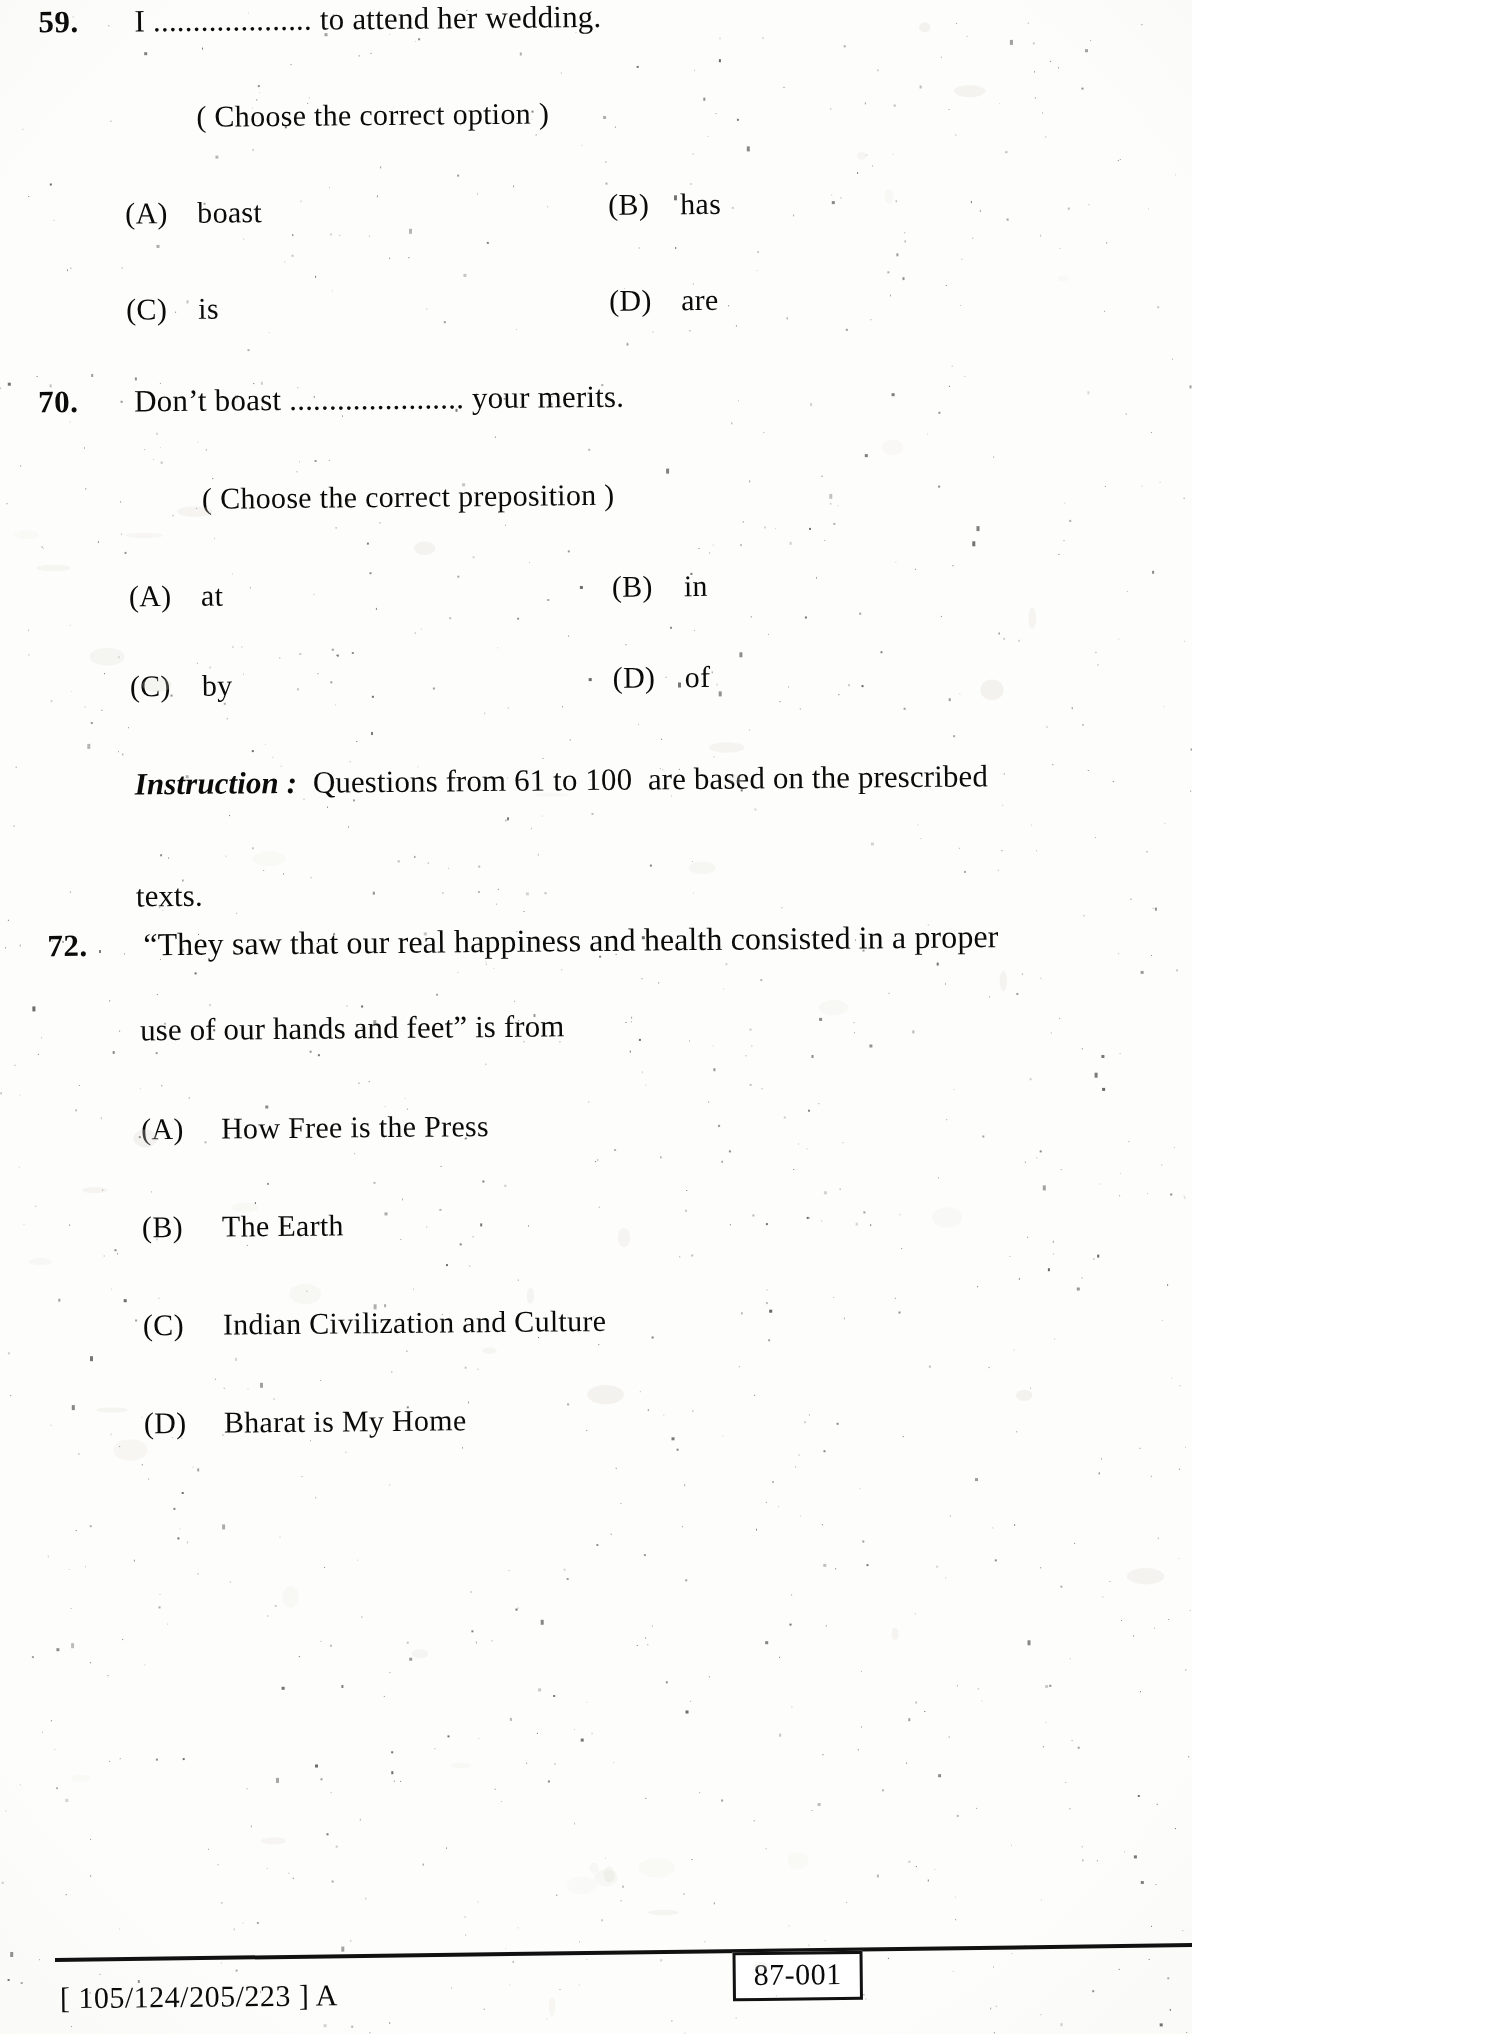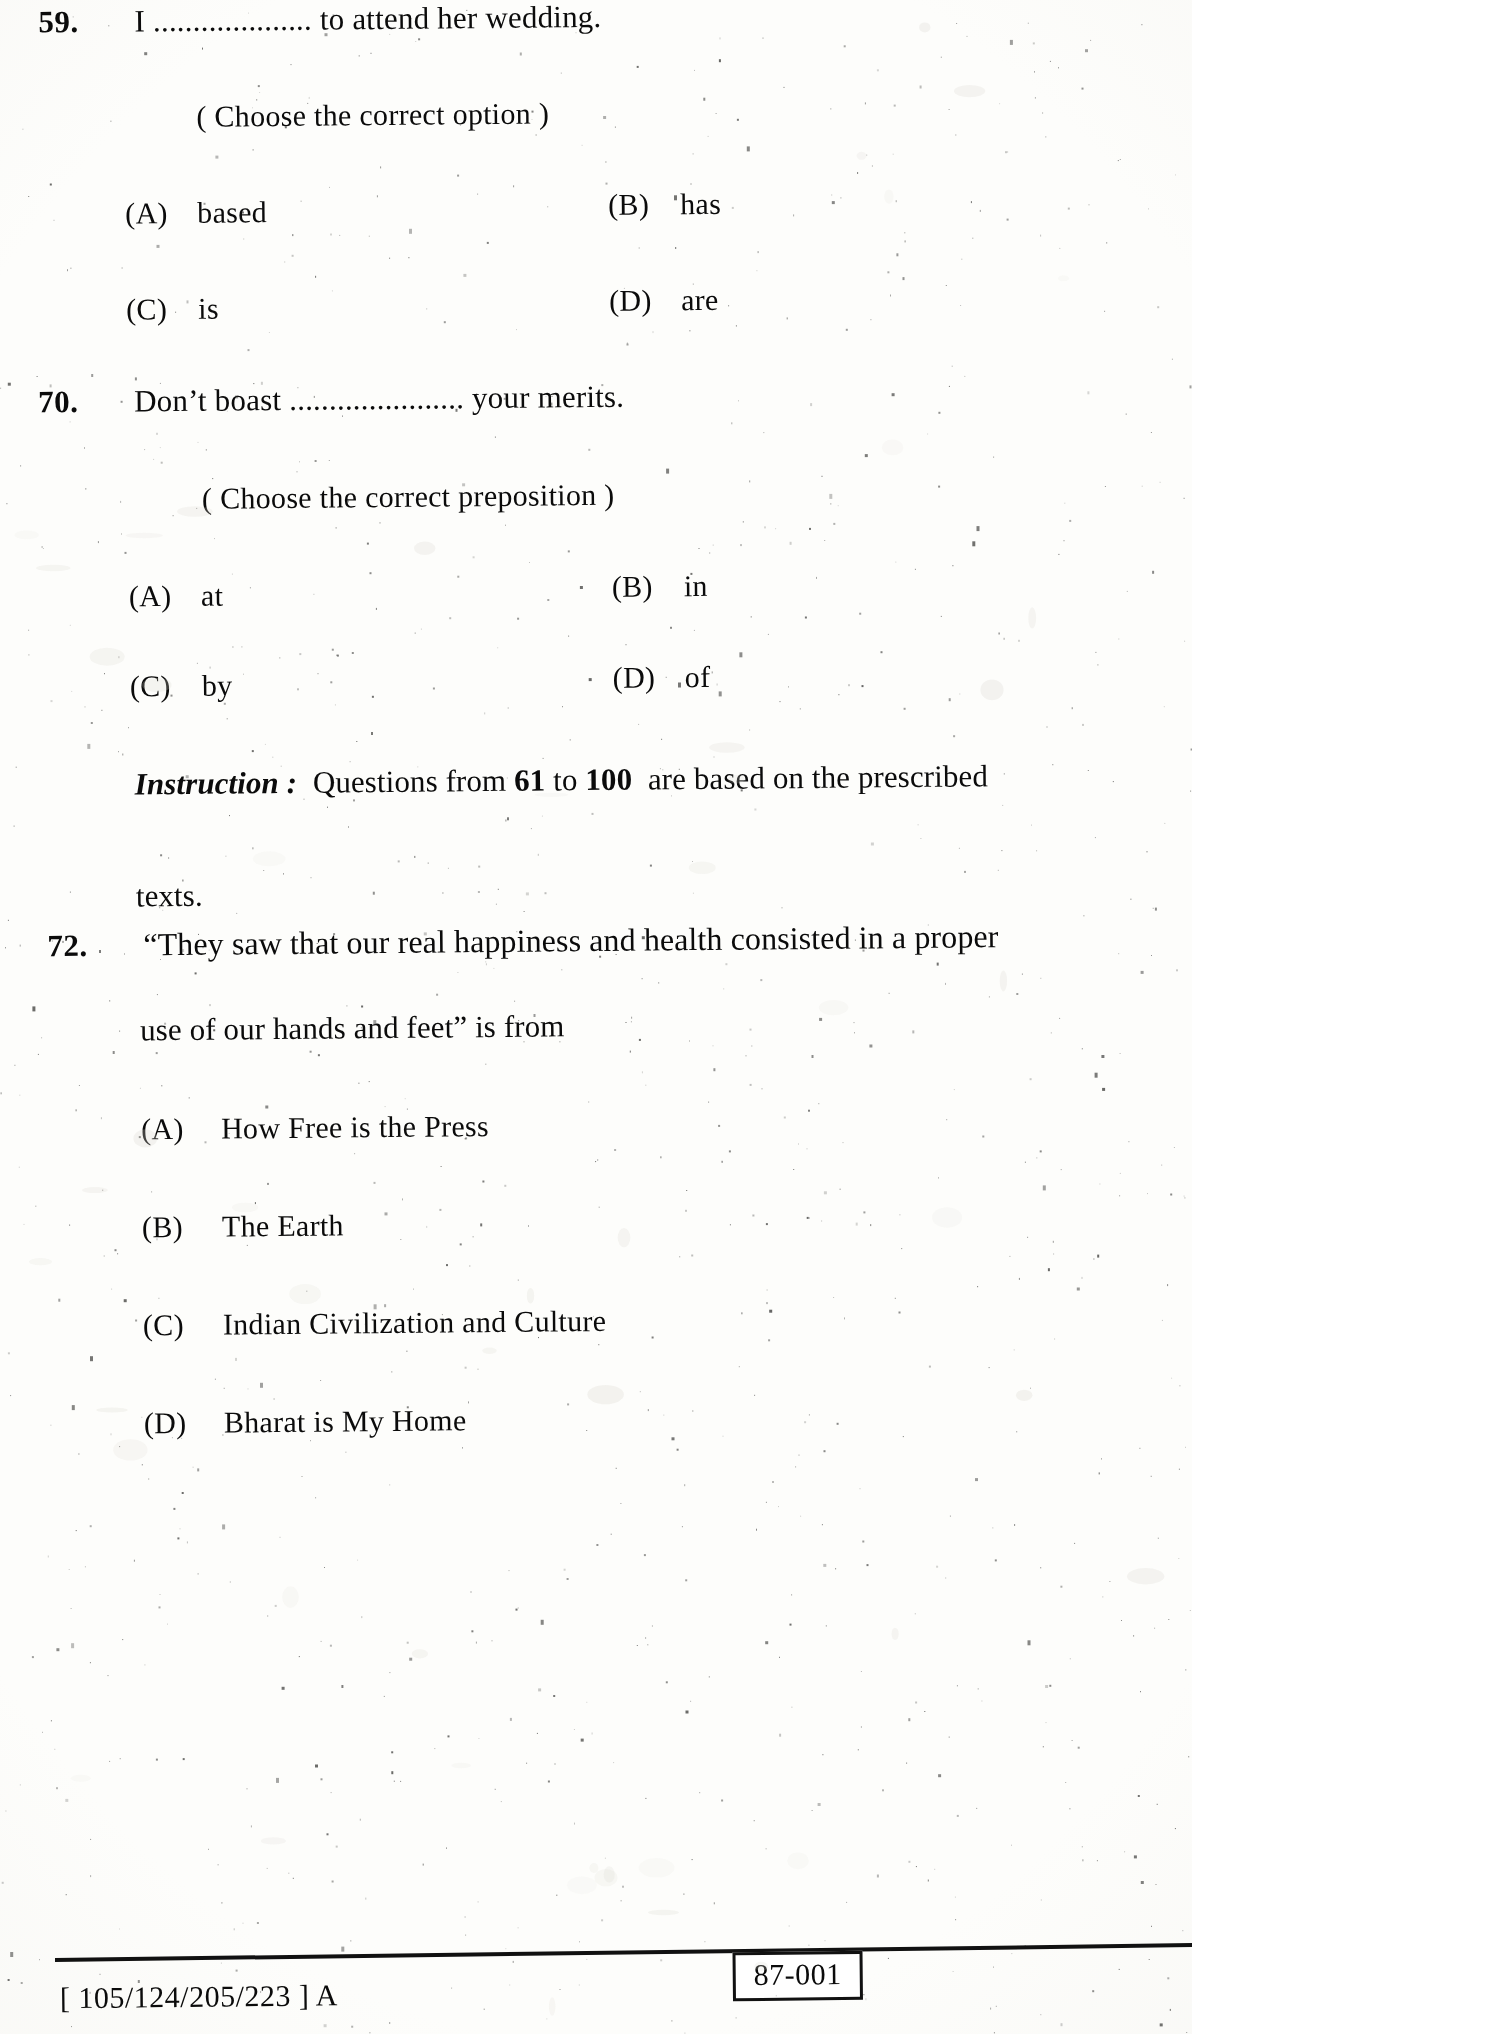--- a/index.html
+++ b/index.html
@@ -104,21 +104,21 @@
     position: absolute;
     font-size: 31px;
     letter-spacing: 0.1px;
     white-space: nowrap;
   }
   .instr-label {
     font-weight: 700;
     font-style: italic;
   }
   .bold {
-    font-weight: 700;
+    font-weight: 400;
   }
 
   
   #footer-rule {
     position: absolute;
     left: 55px;
     top: 1958px;
     width: 1420px;
     height: 4px;
     background: #111;
@@ -170,21 +170,21 @@
 
     <div class="row" style="left:48px; top:-2px;">
       <span class="qnum">59.</span>
       <span class="qtext">I .................... to attend her wedding.</span>
     </div>
 
     <div class="subinstr" style="left:205px; top:96px;">( Choose the correct option )</div>
 
     <div class="opt" style="left:133px; top:192px;">
       <span class="lbl">(A)</span>
-      <span class="val">based</span>
+      <span class="val">boast</span>
     </div>
     <div class="opt" style="left:616px; top:188px;">
       <span class="lbl">(B)</span>
       <span class="val">has</span>
     </div>
     <div class="opt" style="left:133px; top:288px;">
       <span class="lbl">(C)</span>
       <span class="val">is</span>
     </div>
     <div class="opt" style="left:616px; top:284px;">

